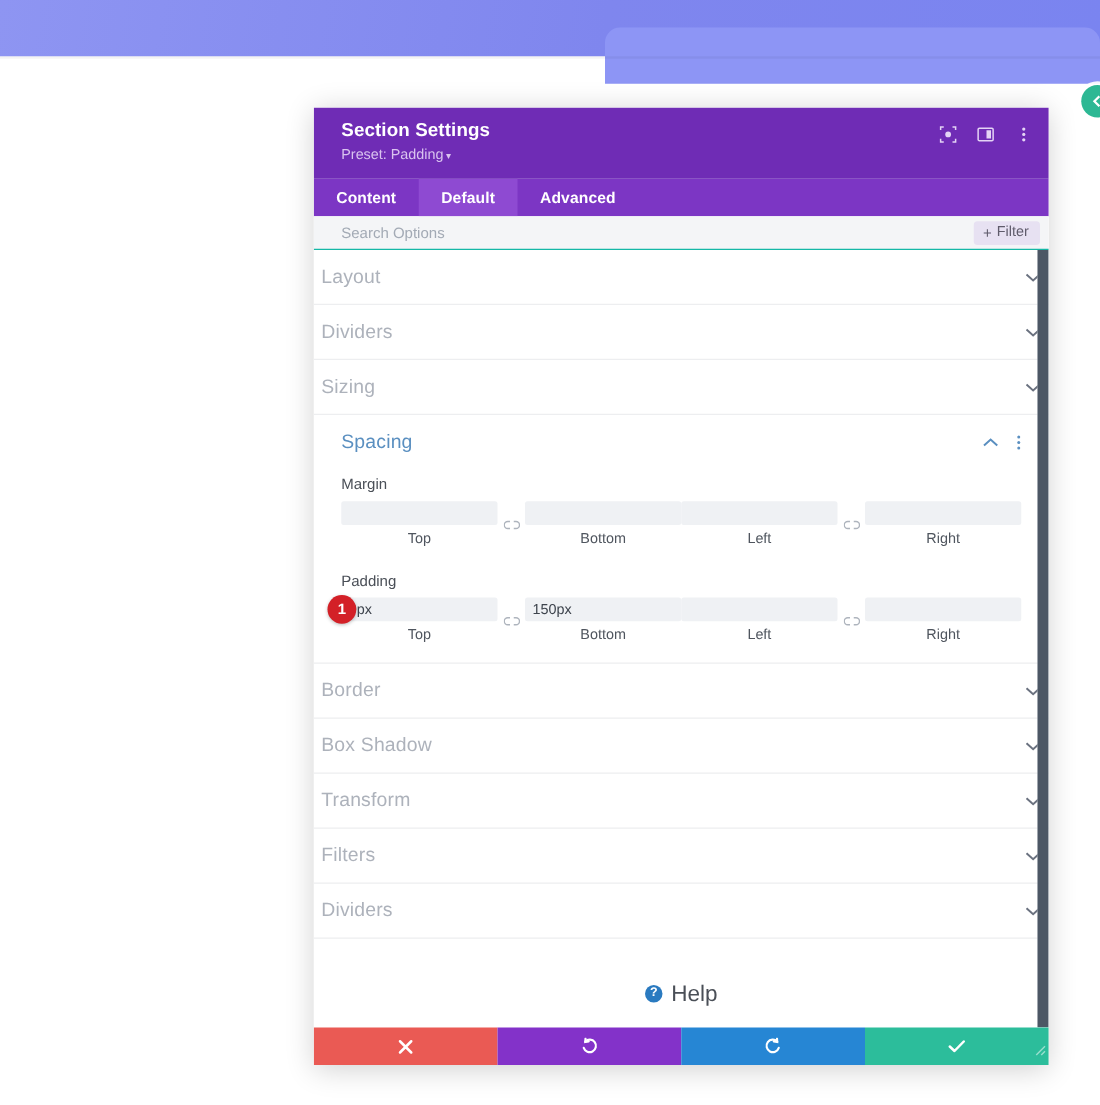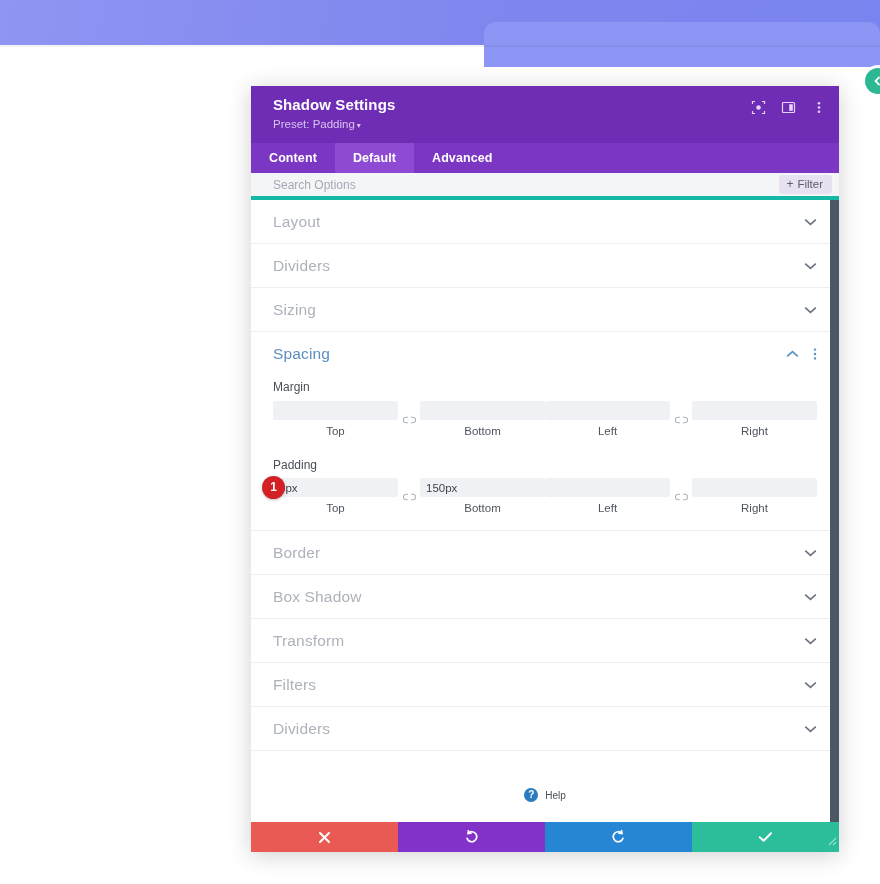--- a/index.html
+++ b/index.html
@@ -119,21 +119,21 @@
     font-weight: bold;
     cursor: pointer;
     letter-spacing: .1px;
   }
   .tab.active { background: #8e4ad2; }
 
   
   .searchbar {
     height: 27px;
     background: #f4f5f7;
-    border-bottom: 4px solid #14b8a6;
+    border-bottom: 1px solid #14b8a6;
     display: flex;
     align-items: center;
     padding: 0 7px 0 22px;
     flex: 0 0 auto;
   }
   .search-input {
     flex: 1;
     border: 0;
     background: transparent;
     outline: none;
@@ -175,21 +175,21 @@
     width: 9px; height: 100%;
     background: #4c5765;
   }
 
   
   .acc-row {
     height: 44px;
     border-bottom: 1px solid #edeef0;
     display: flex;
     align-items: center;
-    padding: 0 22px;
+    padding: 0 6px;
     cursor: pointer;
   }
   .acc-label {
     flex: 1;
     font-size: 15.5px;
     color: #adb2bb;
     font-weight: normal;
     letter-spacing: .15px;
   }
   .chev {
@@ -291,21 +291,21 @@
   .help-icon {
     width: 14px; height: 14px;
     border-radius: 50%;
     background: #2a7ac0;
     color: #ffffff;
     font-size: 10px;
     font-weight: bold;
     display: flex; align-items: center; justify-content: center;
     line-height: 1;
   }
-  .help-text { font-size: 10px; color: #4a4f57; }
+  .help-text { font-size: 18px; color: #4a4f57; }
 
   
   .modal-footer {
     display: flex;
     height: 30px;
     flex: 0 0 auto;
     position: relative;
   }
   .fbtn {
     flex: 1 1 0;
@@ -336,21 +336,21 @@
 
   <div class="float-btn">
     <svg viewBox="0 0 12 12" fill="none" stroke="currentColor" stroke-width="1.8">
       <path d="M7.5 2 L3.5 6 L7.5 10"></path>
     </svg>
   </div>
 
   <div class="modal">
 
     <div class="modal-header">
-      <div class="modal-title">Shadow Settings</div>
+      <div class="modal-title">Section Settings</div>
       <div class="modal-preset">
         <span>Preset: Padding</span><span class="caret">▾</span>
       </div>
 
       <div class="header-icons">
         <span class="hicon">
           <svg width="15" height="15" viewBox="0 0 15 15" fill="none" stroke="currentColor" stroke-width="1.2">
             <path d="M1.5 4V1.5H4 M11 1.5H13.5V4 M13.5 11V13.5H11 M4 13.5H1.5V11"></path>
             <circle cx="7.5" cy="7.5" r="2.3" fill="currentColor" stroke="none"></circle>
           </svg>

